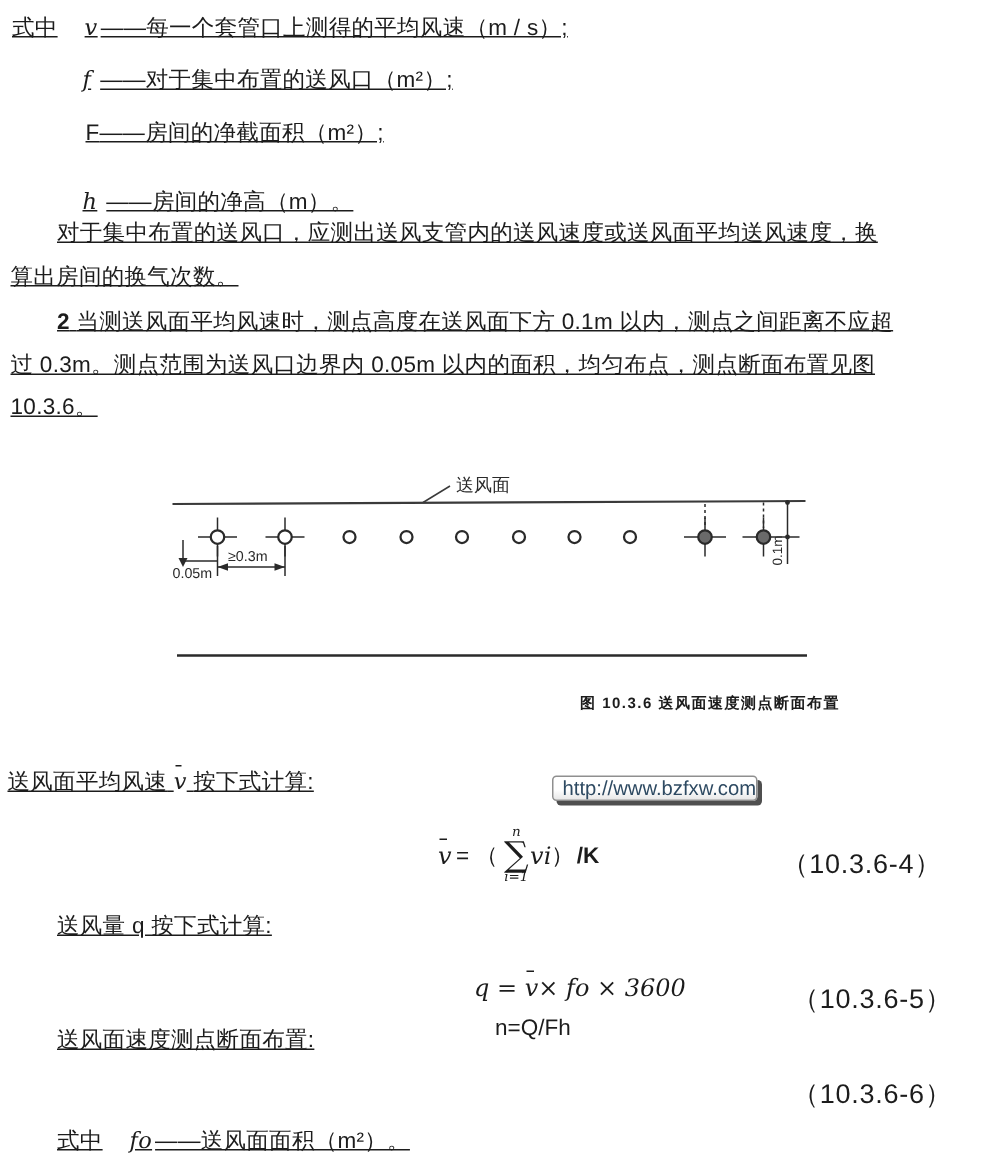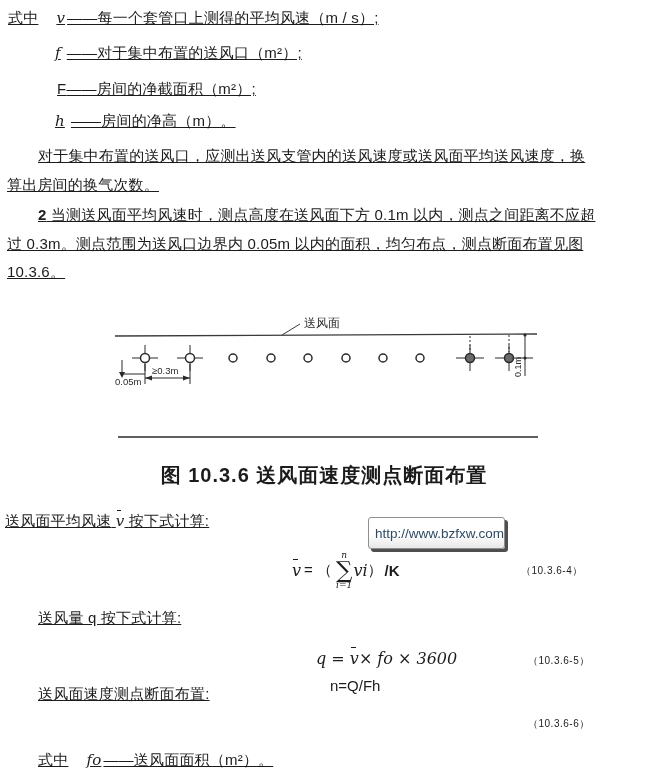--- a/index.html
+++ b/index.html
@@ -17,52 +17,52 @@
   
   .vbar { position: relative; display: inline-block; }
   .vbar::before {
     content: ""; position: absolute; left: 1px; right: 3px; top: -2px;
     height: 1px; background: currentColor;
   }
   
   .sym-gap { margin-left: 18px; margin-right: 2px; }
   .sym-gap2 { margin-left: 6px; }
   
-  .fig-caption { width: 472px; text-align: center; font-weight: bold; font-size: 20px; letter-spacing: 1px; }
+  .fig-caption { width: 472px; text-align: right; font-weight: bold; font-size: 10px; letter-spacing: 1px; }
   svg text { font-family: "Liberation Sans", sans-serif; fill: #2a2a2a; }
   
   .wm-box {
-    height: 32px; width: 137px;
+    height: 17px; width: 137px;
     border: 1px solid #8f8f8f; border-radius: 3px;
     background: linear-gradient(#ffffff 55%, #e7e7e7);
     box-shadow: 3px 3px 0 0 #4f4f4f;
     display: flex; align-items: center; padding-left: 6px;
     font-size: 13.5px; color: #2e4a62;
   }
   
   .formula1 { display: flex; align-items: center; font-size: 15px; }
   .sumstack { display: inline-flex; flex-direction: column; align-items: center; line-height: 1; margin: 0 1px; }
   .sumstack .limit { font-size: 9px; font-family: "DejaVu Serif", serif; font-style: italic; }
   .sumstack .sigma { font-size: 23px; font-style: normal; font-family: "DejaVu Serif", serif; line-height: 0.9; }
   .f-serif { font-family: "DejaVu Serif", "Liberation Serif", serif; font-style: italic; font-size: 16px; }
-  .eqnum { font-size: 10px; letter-spacing: 0.5px; }
+  .eqnum { font-size: 18px; letter-spacing: 0.5px; }
 </style>
 </head>
 <body>
 
 <div class="abs cn" style="left:8px; top:9px;">
   <span>式中</span><span class="it sym-gap">v</span><span>——每一个套管口上测得的平均风速（m / s）;</span>
 </div>
 <div class="abs cn" style="left:55px; top:44px;">
   <span class="it">f</span><span class="sym-gap2">——对于集中布置的送风口（m²）;</span>
 </div>
 <div class="abs cn" style="left:57px; top:80px;">
   <span>F</span><span>——房间的净截面积（m²）;</span>
 </div>
-<div class="abs cn" style="left:55px; top:112px;">
+<div class="abs cn" style="left:55px; top:125px;">
   <span class="it">h</span><span class="sym-gap2">——房间的净高（m）。</span>
 </div>
 
 <div class="abs cn" style="left:38px; top:147px;">对于集中布置的送风口，应测出送风支管内的送风速度或送风面平均送风速度，换</div>
 <div class="abs cn" style="left:7px; top:176px;">算出房间的换气次数。</div>
 <div class="abs cn" style="left:38px; top:206px;">
   <span class="bold">2</span>
   <span>当测送风面平均风速时，测点高度在送风面下方 0.1m 以内，测点之间距离不应超</span>
 </div>
 <div class="abs cn" style="left:7px; top:235px;">过 0.3m。测点范围为送风口边界内 0.05m 以内的面积，均匀布点，测点断面布置见图</div>

